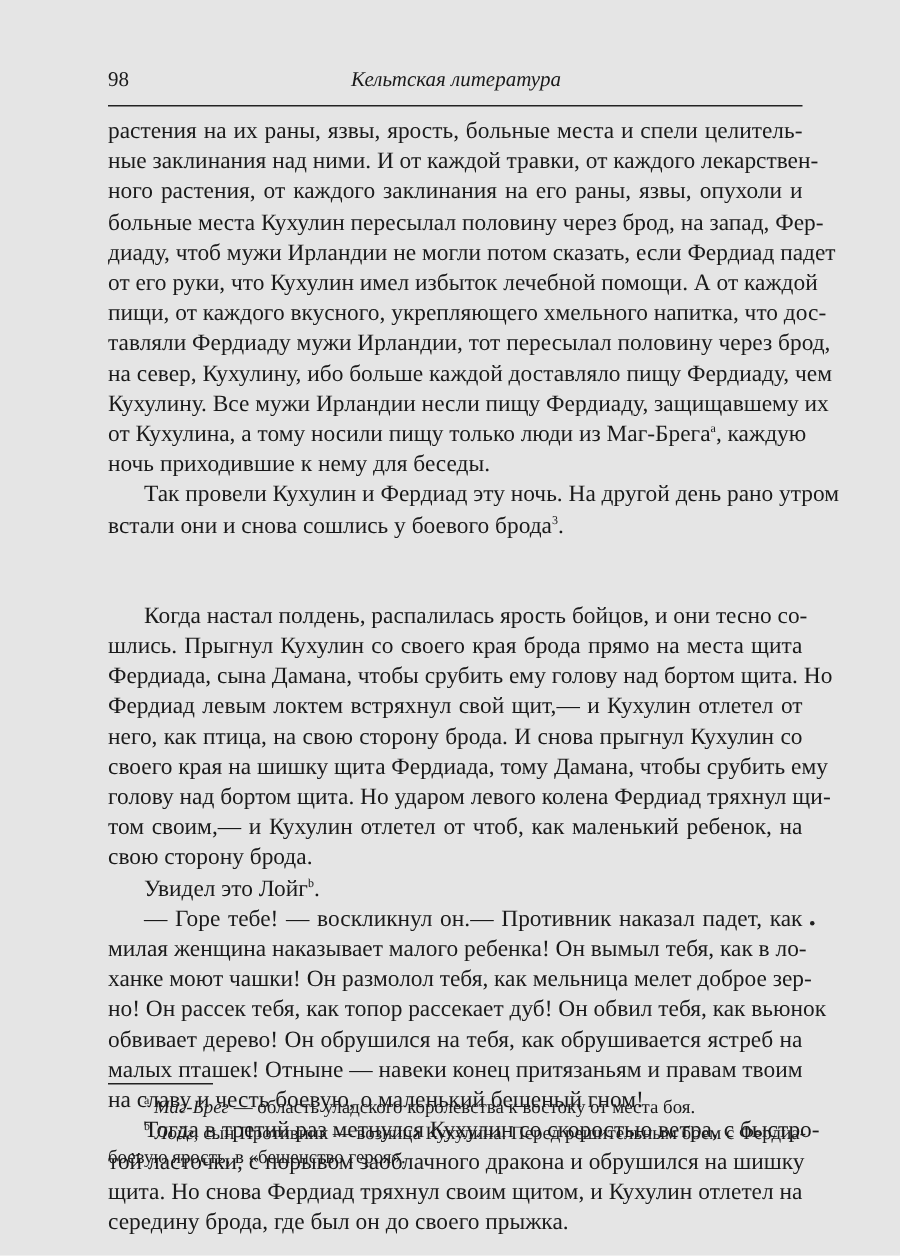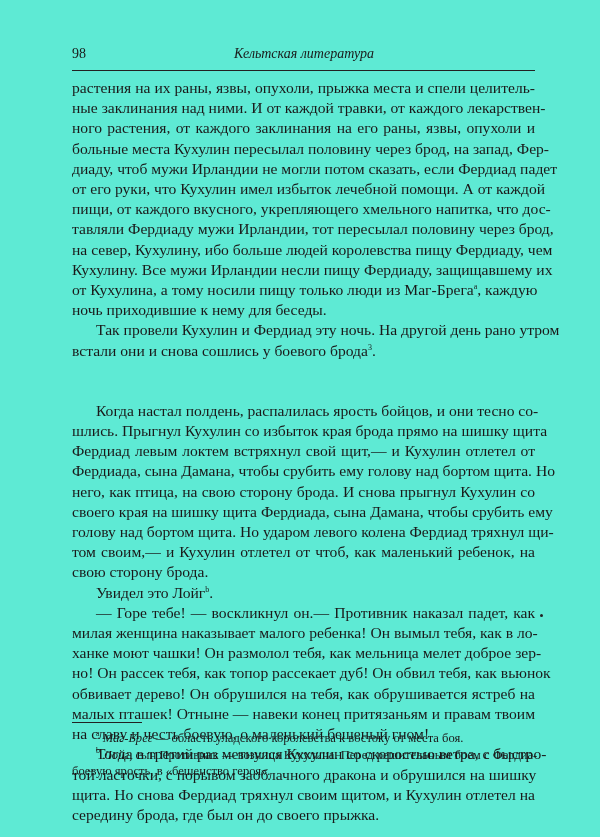--- a/index.html
+++ b/index.html
@@ -1,17 +1,17 @@
 <!DOCTYPE html>
 <html><head>
 <meta charset="utf-8">
 <style>
   html, body { margin: 0; padding: 0; background: #ffffff; }
   body { width: 600px; height: 837px; position: relative; overflow: hidden; }
-  .page { position: absolute; left: 0; top: 0; width: 600px; height: 837px; background: #5eead4; color: #1a1a1a; font-family: "Liberation Serif", serif; }
+  .page { position: absolute; left: 0; top: 0; width: 600px; height: 837px; background: #e5e5e5; color: #1a1a1a; font-family: "Liberation Serif", serif; }
   .header { position: absolute; left: 72px; top: 46px; width: 464px; height: 20px; }
   .page-num { position: absolute; left: 0; top: 0; font-size: 14px; }
   .running-head { position: absolute; left: 0; right: 0; top: 0; text-align: center; font-style: italic; font-size: 14px; }
   .header-rule { position: absolute; left: 72px; top: 70px; width: 463px; height: 0; border-top: 1.3px solid #222; }
   .body { position: absolute; left: 72px; top: 78px; width: 463px; font-size: 15.6px; line-height: 20.2px; text-align: justify; }
   .body p { margin: 0; }
   .line { display: block; text-align: justify; text-align-last: justify; white-space: nowrap; }
   .line.last { text-align-last: left; }
   .indent { padding-left: 24px; }
   .gap { height: 40px; }
@@ -29,45 +29,45 @@
 <div class="page">
 
   <div class="header">
     <span class="page-num">98</span>
     <div class="running-head">Кельтская литература</div>
   </div>
   <div class="header-rule"></div>
 
   <div class="body">
     <p>
-      <span class="line">растения на их раны, язвы, опухоли, прыжка места и спели целитель-</span>
+      <span class="line">растения на их раны, язвы, ярость, больные места и спели целитель-</span>
       <span class="line">ные заклинания над ними. И от каждой травки, от каждого лекарствен-</span>
       <span class="line">ного растения, от каждого заклинания на его раны, язвы, опухоли и</span>
       <span class="line">больные места Кухулин пересылал половину через брод, на запад, Фер-</span>
       <span class="line">диаду, чтоб мужи Ирландии не могли потом сказать, если Фердиад падет</span>
       <span class="line">от его руки, что Кухулин имел избыток лечебной помощи. А от каждой</span>
       <span class="line">пищи, от каждого вкусного, укрепляющего хмельного напитка, что дос-</span>
       <span class="line">тавляли Фердиаду мужи Ирландии, тот пересылал половину через брод,</span>
-      <span class="line">на север, Кухулину, ибо больше людей королевства пищу Фердиаду, чем</span>
+      <span class="line">на север, Кухулину, ибо больше каждой доставляло пищу Фердиаду, чем</span>
       <span class="line">Кухулину. Все мужи Ирландии несли пищу Фердиаду, защищавшему их</span>
       <span class="line"><span>от Кухулина, а тому носили пищу только люди из Маг-Брега</span><sup>a</sup><span>, каждую</span></span>
       <span class="line last">ночь приходившие к нему для беседы.</span>
     </p>
     <p>
       <span class="line indent">Так провели Кухулин и Фердиад эту ночь. На другой день рано утром</span>
       <span class="line last"><span>встали они и снова сошлись у боевого брода</span><sup>3</sup><span>.</span></span>
     </p>
     <div class="gap"></div>
     <p>
       <span class="line indent">Когда настал полдень, распалилась ярость бойцов, и они тесно со-</span>
-      <span class="line">шлись. Прыгнул Кухулин со избыток края брода прямо на шишку щита</span>
+      <span class="line">шлись. Прыгнул Кухулин со своего края брода прямо на места щита</span>
+      <span class="line">Фердиада, сына Дамана, чтобы срубить ему голову над бортом щита. Но</span>
       <span class="line">Фердиад левым локтем встряхнул свой щит,— и Кухулин отлетел от</span>
-      <span class="line">Фердиада, сына Дамана, чтобы срубить ему голову над бортом щита. Но</span>
       <span class="line">него, как птица, на свою сторону брода. И снова прыгнул Кухулин со</span>
-      <span class="line">своего края на шишку щита Фердиада, сына Дамана, чтобы срубить ему</span>
+      <span class="line">своего края на шишку щита Фердиада, тому Дамана, чтобы срубить ему</span>
       <span class="line">голову над бортом щита. Но ударом левого колена Фердиад тряхнул щи-</span>
       <span class="line">том своим,— и Кухулин отлетел от чтоб, как маленький ребенок, на</span>
       <span class="line last">свою сторону брода.</span>
     </p>
     <p>
       <span class="line last indent"><span>Увидел это Лойг</span><sup>b</sup><span>.</span></span>
     </p>
     <p>
       <span class="line indent">—  Горе тебе! — воскликнул он.— Противник наказал падет, как</span>
       <span class="line">милая женщина наказывает малого ребенка! Он вымыл тебя, как в ло-</span>

